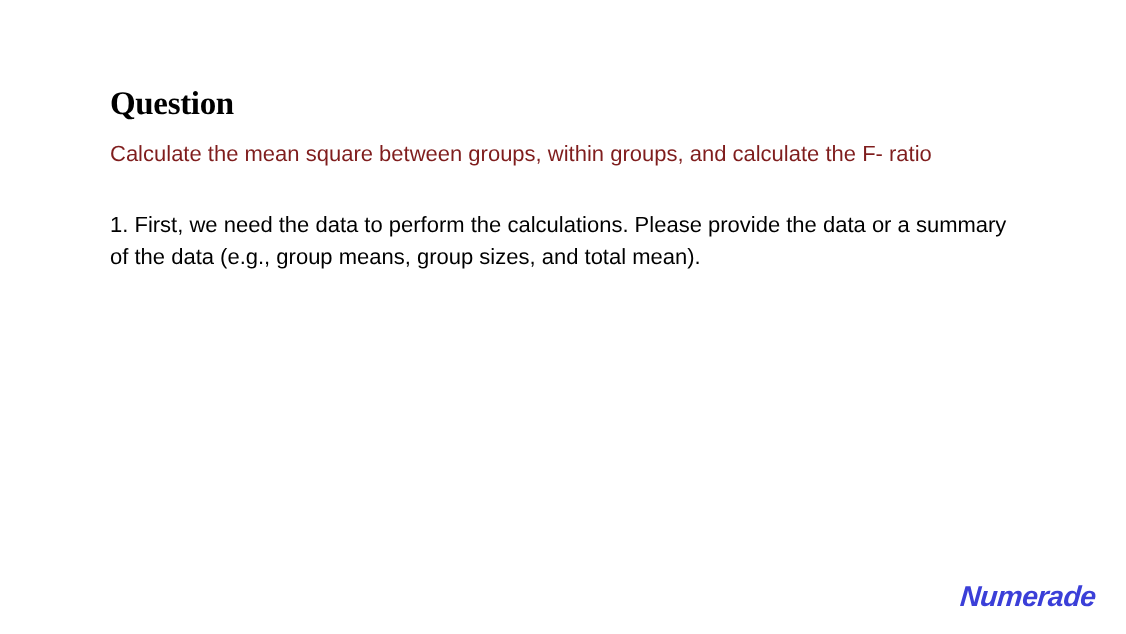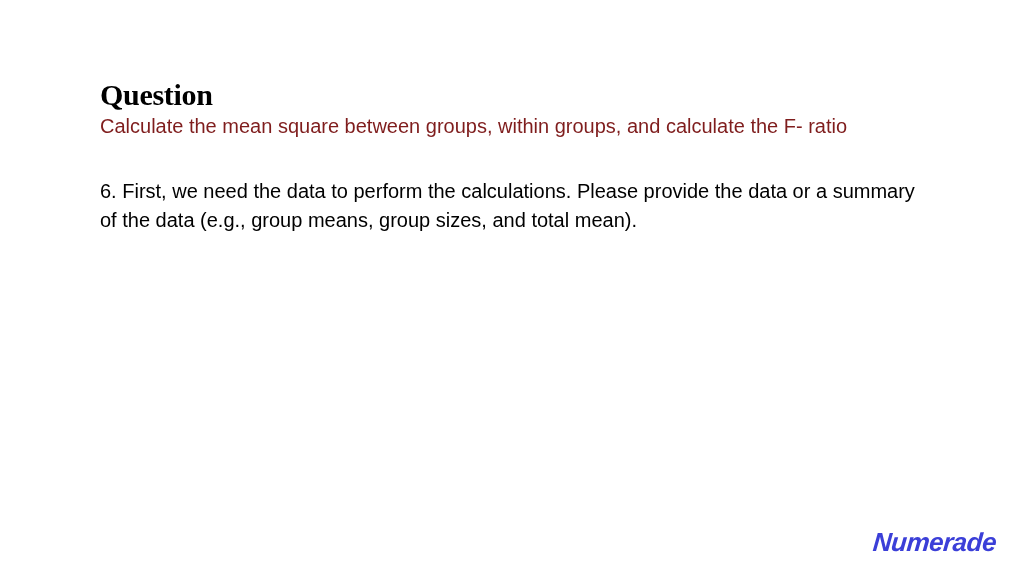--- a/index.html
+++ b/index.html
@@ -19,20 +19,21 @@
     
     .content {
       padding: 78px 100px 0 100px;
     }
     
     .heading {
       font-family: Georgia, 'Times New Roman', serif;
       font-size: 30px;
       font-weight: 700;
       color: #000000;
+      margin-bottom: 14px;
       letter-spacing: -0.3px;
     }
     
     .question-text {
       font-size: 20px;
       color: #7f1d1d;
       line-height: 1.45;
       margin-bottom: 36px;
       font-weight: 400;
     }
@@ -60,18 +61,18 @@
       display: inline-block;
       transform: skewX(-5deg);
     }
   </style>
 </head>
 <body>
 
 <div class="content">
   <h1 class="heading">Question</h1>
   <p class="question-text">Calculate the mean square between groups, within groups, and calculate the F- ratio</p>
-  <p class="answer-text">6. First, we need the data to perform the calculations. Please provide the data or a summary of the data (e.g., group means, group sizes, and total mean).</p>
+  <p class="answer-text">1. First, we need the data to perform the calculations. Please provide the data or a summary of the data (e.g., group means, group sizes, and total mean).</p>
 </div>
 
 <div class="logo">
   <span class="logo-n">Numerade</span>
 </div>
 
 </body></html>

